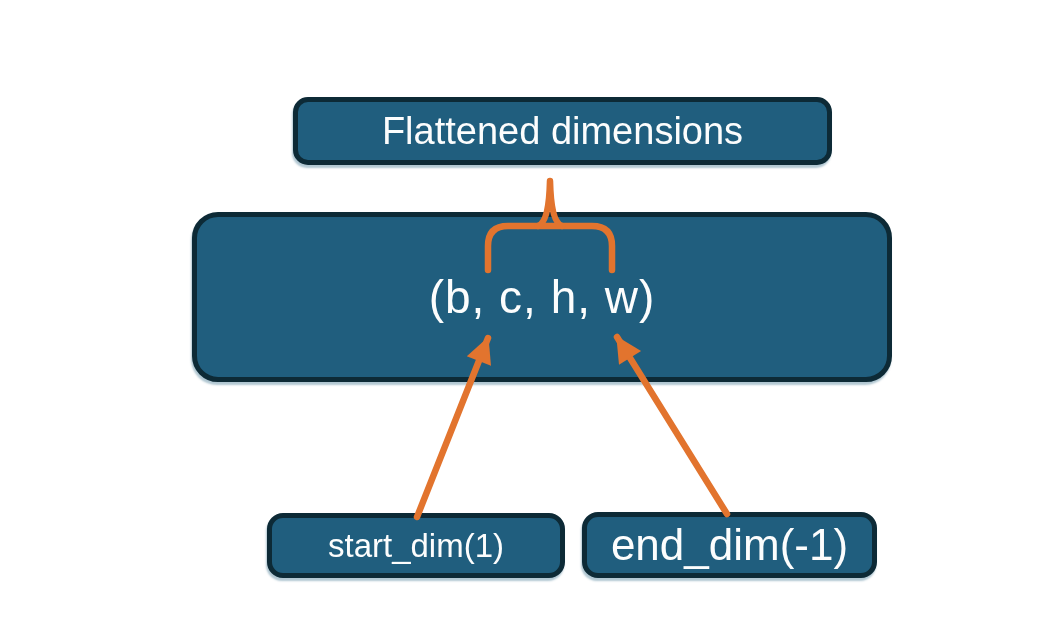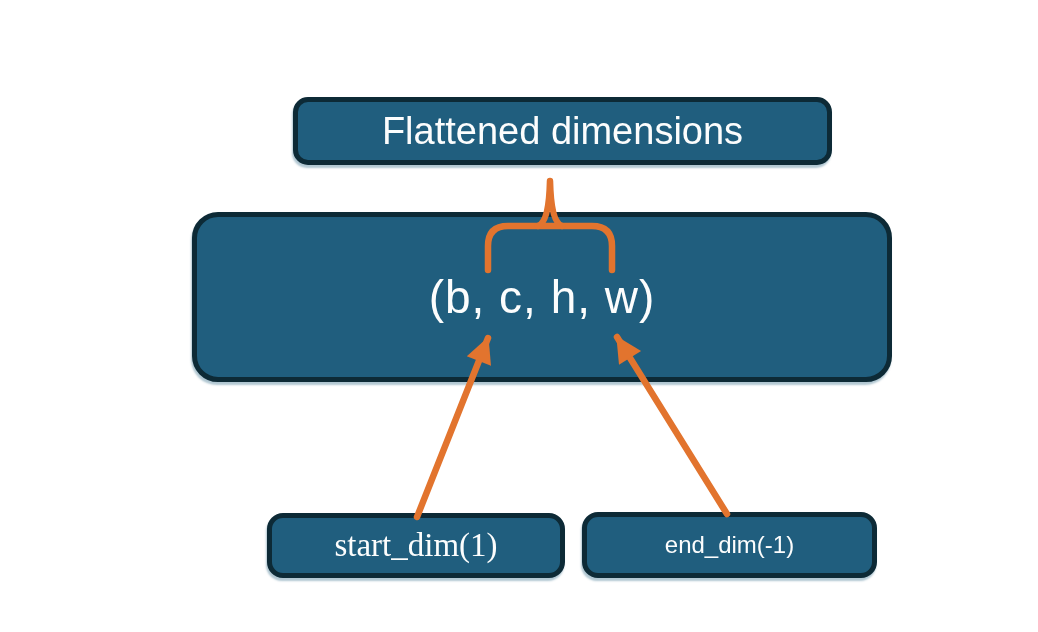--- a/index.html
+++ b/index.html
@@ -43,27 +43,26 @@
     width: 700px; height: 170px;
     border-radius: 26px;
     font-size: 46px;
     letter-spacing: 1px;
   }
   .node-start-dim {
     left: 267px; top: 513px;
     width: 298px; height: 65px;
     border-radius: 16px;
     font-size: 33px;
-    font-family: Liberation Serif, serif;
   }
   .node-end-dim {
     left: 582px; top: 512px;
     width: 295px; height: 66px;
     border-radius: 16px;
-    font-size: 24px;
+    font-size: 44px;
   }
   svg.overlay {
     position: absolute;
     left: 0; top: 0;
     width: 1038px; height: 632px;
     pointer-events: none;
     z-index: 5;
   }
   .connector-stroke {
     fill: none;

